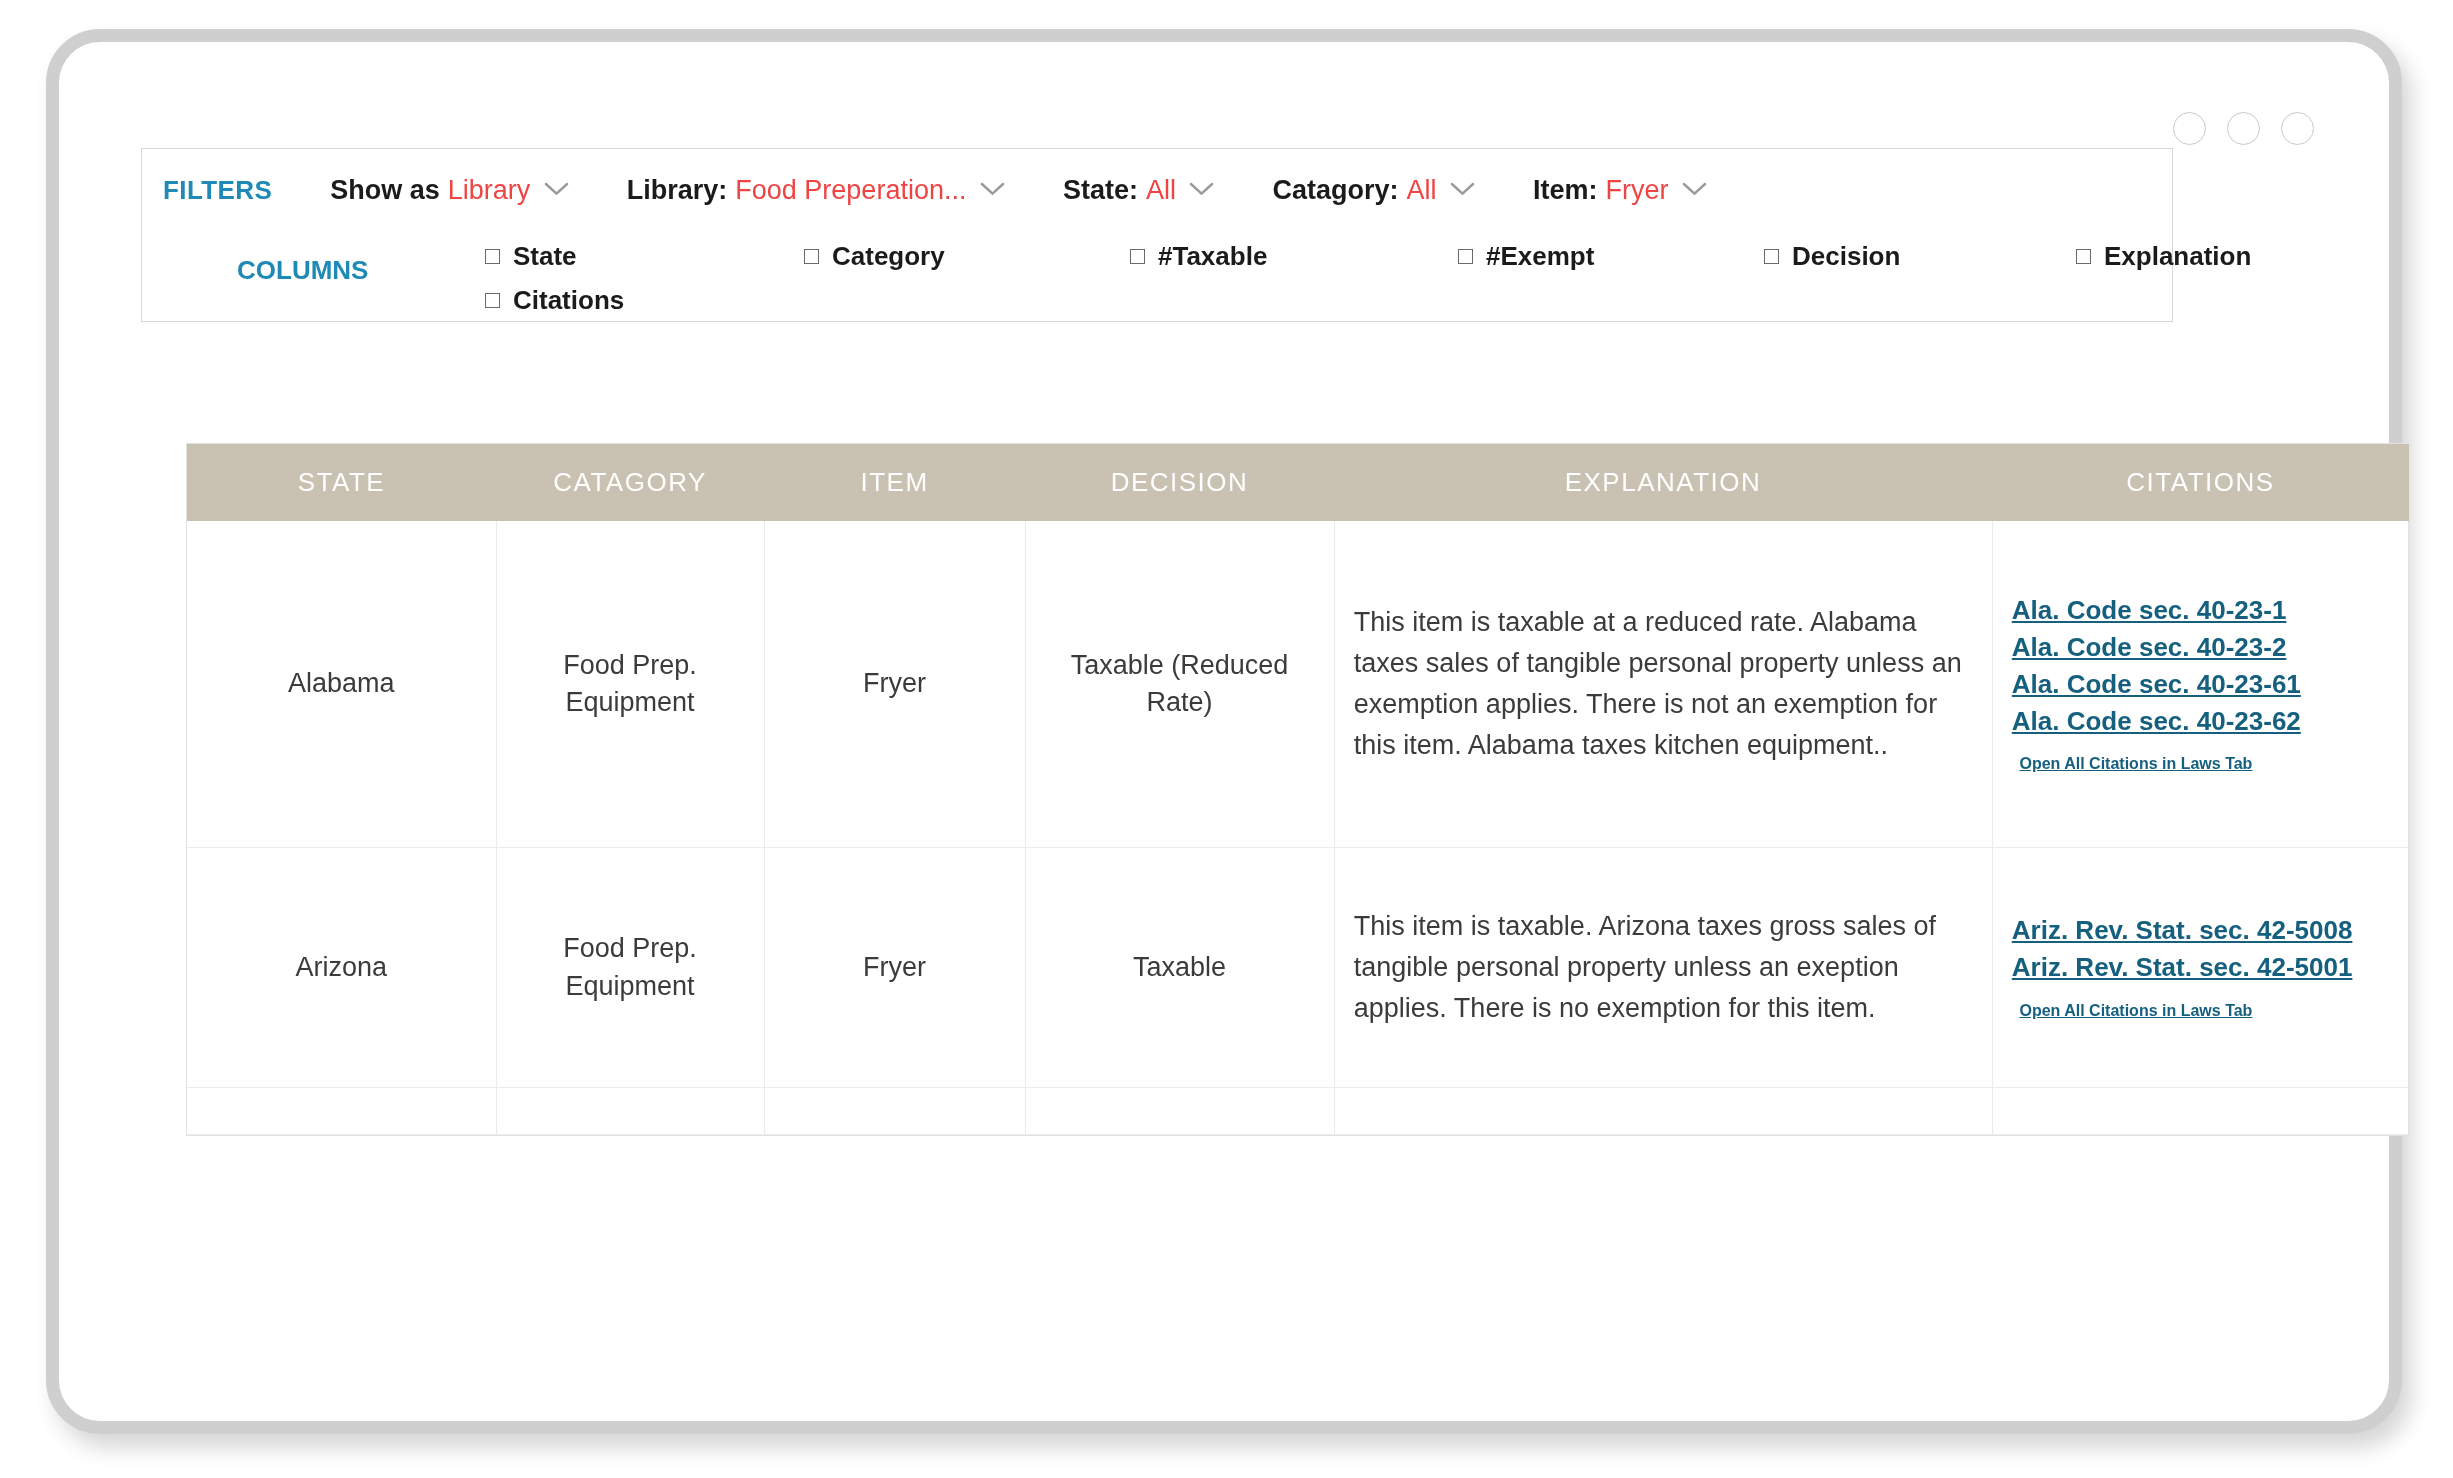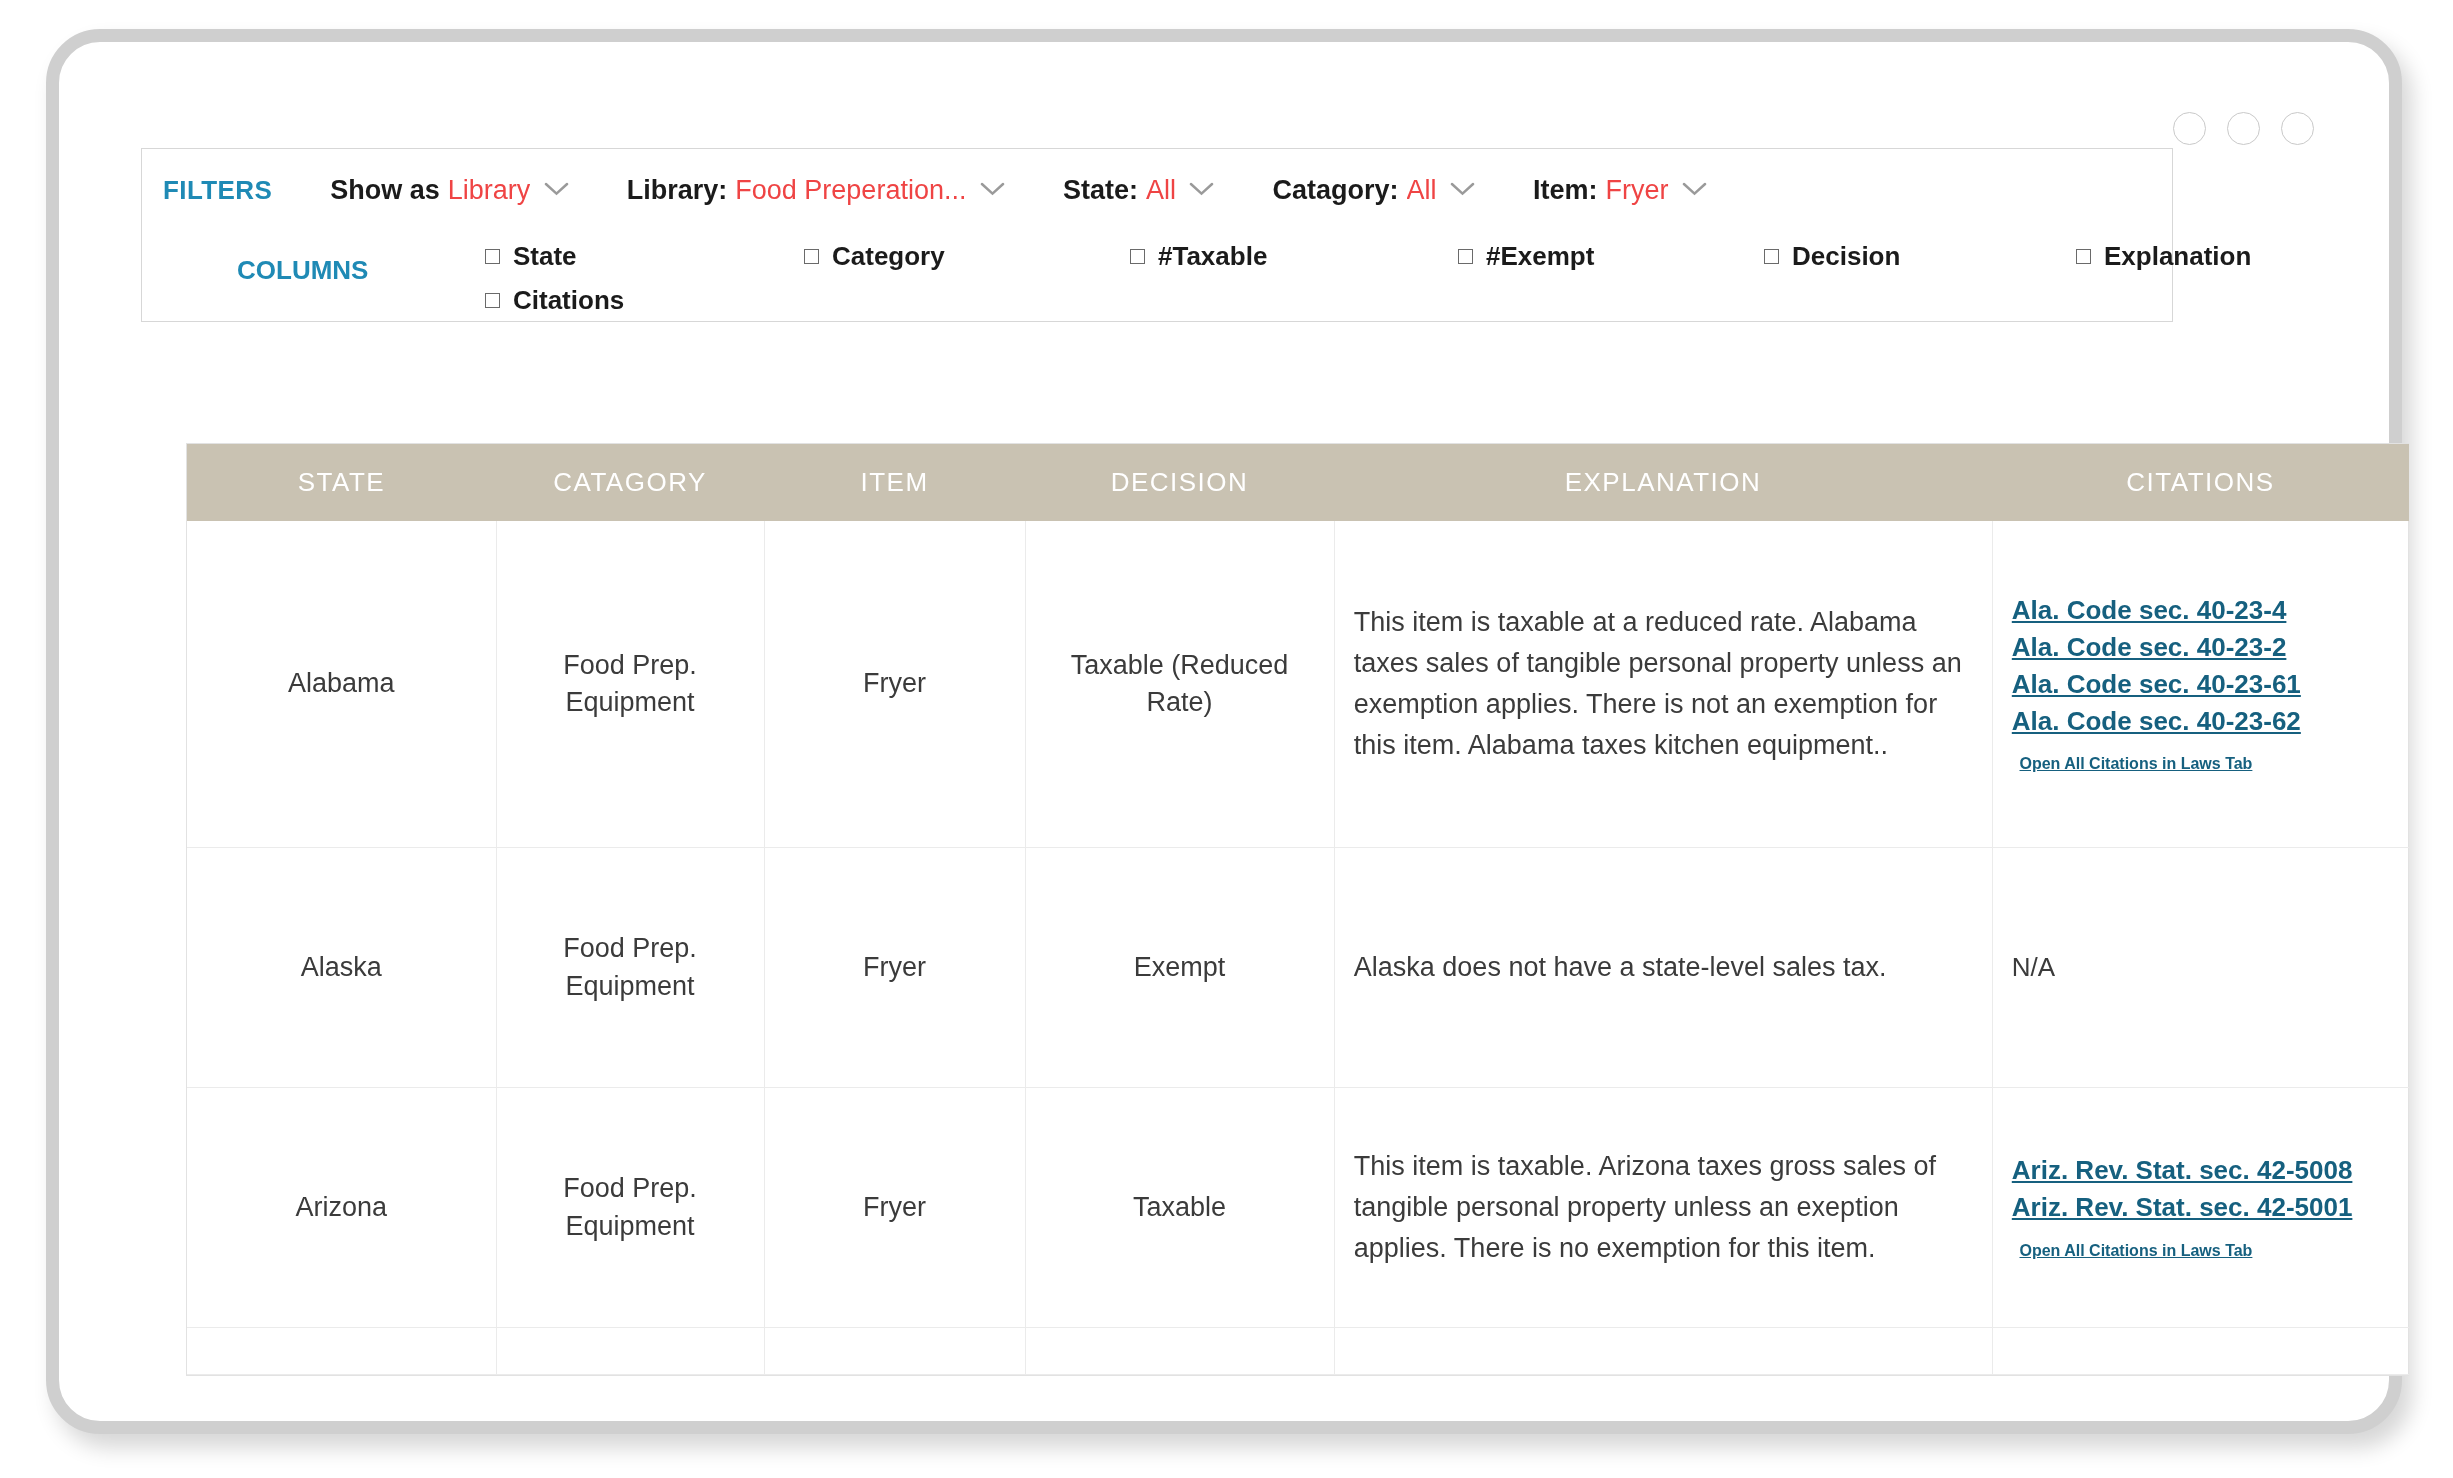--- a/index.html
+++ b/index.html
@@ -345,38 +345,28 @@
       </thead>
       <tbody>
 
         <tr class="row-tall">
           <td class="c-state">Alabama</td>
           <td class="c-cat">Food Prep. Equipment</td>
           <td class="c-item">Fryer</td>
           <td class="c-dec">Taxable (Reduced Rate)</td>
           <td class="c-expl">This item is taxable at a reduced rate. Alabama taxes sales of tangible personal property unless an exemption applies. There is not an exemption for this item. Alabama taxes kitchen equipment..</td>
           <td class="c-cit">
-            <a class="cit-link" href="#">Ala. Code sec. 40-23-4</a>
+            <a class="cit-link" href="#">Ala. Code sec. 40-23-1</a>
             <a class="cit-link" href="#">Ala. Code sec. 40-23-2</a>
             <a class="cit-link" href="#">Ala. Code sec. 40-23-61</a>
             <a class="cit-link" href="#">Ala. Code sec. 40-23-62</a>
             <a class="open-all" href="#">Open All Citations in Laws Tab</a>
           </td>
         </tr>
 
-        <tr class="row-mid">
-          <td class="c-state">Alaska</td>
-          <td class="c-cat">Food Prep. Equipment</td>
-          <td class="c-item">Fryer</td>
-          <td class="c-dec">Exempt</td>
-          <td class="c-expl">Alaska does not have a state-level sales tax.</td>
-          <td class="c-cit">
-            <span class="cit-na">N/A</span>
-          </td>
-        </tr>
 
         <tr class="row-az">
           <td class="c-state">Arizona</td>
           <td class="c-cat">Food Prep. Equipment</td>
           <td class="c-item">Fryer</td>
           <td class="c-dec">Taxable</td>
           <td class="c-expl">This item is taxable. Arizona taxes gross sales of tangible personal property unless an exeption applies. There is no exemption for this item.</td>
           <td class="c-cit">
             <a class="cit-link" href="#">Ariz. Rev. Stat. sec. 42-5008</a>
             <a class="cit-link" href="#">Ariz. Rev. Stat. sec. 42-5001</a>

